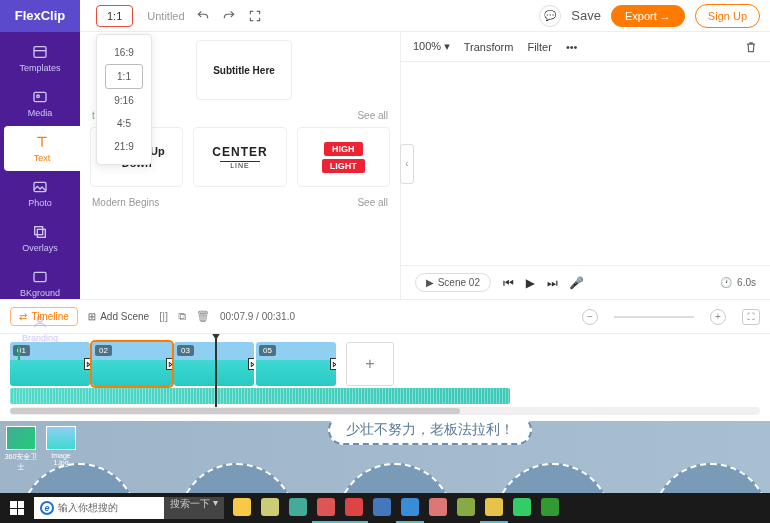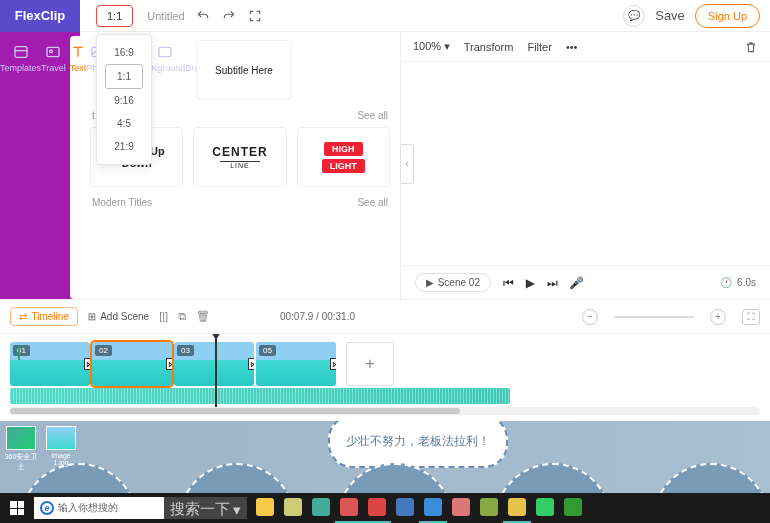--- a/index.html
+++ b/index.html
@@ -11,21 +11,21 @@
 .ratio-btn{margin-left:16px;border:1px solid #e74c3c;border-radius:4px;padding:4px 10px;font-size:11px;color:#333;background:#fff;cursor:pointer}
 .title-text{margin-left:14px;font-size:11px;color:#999}
 .tb-icons{margin-left:10px;display:flex;gap:10px}
 .tb-icon{width:16px;height:16px;color:#666;cursor:pointer;display:flex;align-items:center;justify-content:center}
 .tb-right{margin-left:auto;display:flex;align-items:center;gap:10px}
 .chat-icon{width:22px;height:22px;border:1px solid #ddd;border-radius:50%;display:flex;align-items:center;justify-content:center;font-size:10px;color:#666}
 .save-btn{font-size:13px;color:#555;background:none;border:none;cursor:pointer}
 .export-btn{background:#ff7a00;color:#fff;border:none;border-radius:14px;padding:5px 14px;font-size:11px;cursor:pointer}
 .signup-btn{border:1px solid #ff7a00;color:#ff7a00;background:#fff;border-radius:14px;padding:5px 12px;font-size:11px;cursor:pointer}
 .main{flex:1;display:flex;min-height:0}
-.sidebar{width:80px;background:#a21caf;display:flex;flex-direction:row;padding-top:4px}
+.sidebar{width:80px;background:#4c1d95;display:flex;flex-direction:column;padding-top:4px}
 .sb-item{display:flex;flex-direction:column;align-items:center;gap:3px;padding:8px 0;color:#cfc7f5;font-size:9px;cursor:pointer}
 .sb-item.active{background:#fff;color:#ff7a00;border-radius:4px 0 0 4px;margin-left:4px}
 .sb-icon{width:16px;height:16px}
 .content{flex:1;display:flex;min-height:0;position:relative}
 .left-panel{width:320px;padding:8px 10px;overflow:hidden;position:relative}
 .ratio-dropdown{position:absolute;left:96px;top:34px;width:56px;background:#fff;border:1px solid #e5e5e5;border-radius:4px;box-shadow:0 2px 10px rgba(0,0,0,.1);z-index:50;padding:6px 0}
 .ratio-opt{text-align:center;font-size:10px;color:#555;padding:6px 0;cursor:pointer}
 .ratio-opt.selected{margin:0 8px;border:1px solid #bbb;border-radius:3px}
 .cards-row{display:flex;gap:10px;margin-bottom:10px;position:relative}
 .card{width:96px;height:60px;background:#fff;border:1px solid #eee;border-radius:4px;display:flex;align-items:center;justify-content:center;font-size:11px;font-weight:700;color:#222;flex-direction:column;text-align:center}
@@ -70,34 +70,34 @@
 .clip .trans{position:absolute;right:-6px;top:50%;transform:translateY(-50%);width:12px;height:12px;background:#fff;border:1px solid #333;z-index:2;font-size:8px;display:flex;align-items:center;justify-content:center}
 .clip.active{outline:2px solid #ff7a00;outline-offset:0}
 .clip.pink{background:linear-gradient(180deg,#f0e4e8 0%,#e8d8d8 100%)}
 .clip.img .palm{position:absolute;left:8px;top:4px;width:2px;height:14px;background:#2a6}
 .add-clip{width:48px;height:44px;border:1px solid #ddd;border-radius:3px;display:flex;align-items:center;justify-content:center;font-size:16px;color:#888;cursor:pointer;margin-left:8px}
 .audio-track{height:16px;background:linear-gradient(90deg,#4fd9c8,#3cc9b8);margin-top:2px;border-radius:2px;width:500px;position:relative;overflow:hidden}
 .audio-track:before{content:"";position:absolute;inset:0;background:repeating-linear-gradient(90deg,rgba(255,255,255,.35) 0 1px,transparent 1px 3px)}
 .scrollbar{height:8px;background:#f0f0f0;margin-top:3px;border-radius:4px;position:relative}
 .scrollbar:before{content:"";position:absolute;left:0;width:60%;top:1px;bottom:1px;background:#ccc;border-radius:3px}
 .desktop-bg{position:absolute;top:421px;left:0;right:0;height:72px;background:linear-gradient(90deg,#9eb5c9 0%,#a8bfd2 100%);overflow:hidden}
-.banner{position:absolute;left:328px;top:-6px;background:#fff;border:2px dashed #6a8db5;border-radius:24px;padding:16px 16px;font-size:12px;color:#5a7a9a;font-family:"Microsoft YaHei",sans-serif}
+.banner{position:absolute;left:328px;top:-6px;background:#fff;border:2px dashed #6a8db5;border-radius:24px;padding:4px 16px;font-size:14px;color:#5a7a9a;font-family:"Microsoft YaHei",sans-serif}
 .circles{position:absolute;bottom:-30px;left:0;right:0;display:flex;gap:40px;padding-left:20px}
 .circle{width:120px;height:60px;border:2px dashed #fff;border-radius:60px 60px 0 0;border-bottom:none;background:#7a9bb8}
 .desktop-icons{position:absolute;left:4px;top:426px;display:flex;gap:6px}
 .dicon{width:34px;text-align:center;font-size:7px;color:#fff}
 .dicon .thumb{width:30px;height:24px;background:linear-gradient(180deg,#8fcff2,#3fd9d2);border:1px solid #fff;margin:0 auto 2px}
 .dicon.shield .thumb{background:linear-gradient(135deg,#4a9,#2c7)}
 .taskbar{position:absolute;bottom:0;left:0;right:0;height:30px;background:#1a1a1a;display:flex;align-items:center}
 .start{width:34px;height:30px;display:flex;align-items:center;justify-content:center}
 .win{width:14px;height:14px;display:grid;grid-template-columns:1fr 1fr;grid-template-rows:1fr 1fr;gap:1px}
 .win span{background:#fff}
 .search-box{width:130px;height:22px;background:#fff;display:flex;align-items:center;padding:0 6px;gap:4px;font-size:10px;color:#666}
 .search-box .e{width:14px;height:14px;border:2px solid #1e6fd6;border-radius:50%;display:flex;align-items:center;justify-content:center;color:#1e6fd6;font-weight:700;font-size:9px;font-style:italic}
-.search-dd{background:#444;color:#ccc;font-size:15px;padding:0 6px;height:22px;display:flex;align-items:flex-end;gap:3px}
+.search-dd{background:#444;color:#ccc;font-size:10px;padding:0 6px;height:22px;display:flex;align-items:flex-start;gap:3px}
 .tb-apps{display:flex;height:30px;margin-left:4px}
 .tb-app{width:28px;height:30px;display:flex;align-items:center;justify-content:center;border-bottom:2px solid transparent}
 .tb-app.active{border-bottom-color:#5bb}
 .appicon{width:18px;height:18px;border-radius:3px}
 .tray{margin-left:auto;display:flex;align-items:center;gap:6px;padding-right:6px;color:#ccc;font-size:9px}
 svg{display:block}
 </style>
 </head>
 <body>
 
@@ -124,20 +124,21 @@
         </span>
       <span class="tb-icon">
           <svg width="14" height="14" viewBox="0 0 24 24" fill="none" stroke="currentColor" stroke-width="2">
             <path d="M4 9V4h5M20 9V4h-5M4 15v5h5M20 15v5h-5"></path>
           </svg>
         </span>
     </div>
     <div class="tb-right">
       <span class="chat-icon">💬</span>
       <button class="save-btn">Save</button>
+      <button class="export-btn">Export →</button>
       <button class="signup-btn">Sign Up</button>
     </div>
   </div>
 
   <div class="ratio-dropdown">
     <div class="ratio-opt">16:9</div>
     <div class="ratio-opt selected">1:1</div>
     <div class="ratio-opt">9:16</div>
     <div class="ratio-opt">4:5</div>
     <div class="ratio-opt">21:9</div>
@@ -150,21 +151,21 @@
             <rect x="3" y="4" width="18" height="16" rx="2"></rect>
             <path d="M3 10h18"></path>
           </svg>
           <span>Templates</span>
         </div>
       <div class="sb-item">
           <svg class="sb-icon" viewBox="0 0 24 24" fill="none" stroke="currentColor" stroke-width="2">
             <rect x="3" y="5" width="18" height="14" rx="2"></rect>
             <circle cx="9" cy="11" r="2"></circle>
           </svg>
-          <span>Travel</span>
+          <span>Media</span>
         </div>
       <div class="sb-item active">
           <svg class="sb-icon" viewBox="0 0 24 24" fill="none" stroke="currentColor" stroke-width="2">
             <path d="M5 5h14M12 5v14"></path>
           </svg>
           <span>Text</span>
         </div>
       <div class="sb-item">
           <svg class="sb-icon" viewBox="0 0 24 24" fill="none" stroke="currentColor" stroke-width="2">
             <rect x="3" y="5" width="18" height="14" rx="2"></rect>
@@ -191,21 +192,21 @@
             <path d="M4 20c0-4 4-6 8-6s8 2 8 6"></path>
           </svg>
           <span>Branding</span>
         </div>
     </div>
 
     <div class="content">
       <div class="left-panel">
         <div class="cards-row">
           <div class="card hidden-left"></div>
-          <div class="card" style="font-weight:400;font-size:10px">
+          <div class="card" style="font-weight:700;font-size:10px">
               <span>Subtitle Here</span>
             </div>
         </div>
         <div class="section-label">
             <span>t</span>
             <span class="seeall">See all</span>
           </div>
         <div class="cards-row">
           <div class="card" style="font-weight:700">
               <span>Bottom Up</span>
@@ -215,21 +216,21 @@
               <span>CENTER</span>
               <div class="line"></div>
               <span style="font-size:7px;font-weight:400">LINE</span>
             </div>
           <div class="card high-card">
               <span class="hl">HIGH</span>
               <span class="hl">LIGHT</span>
             </div>
         </div>
         <div class="section-label">
-            <span>Modern Titles</span>
+            <span>Modern Begins</span>
             <span class="seeall">See all</span>
           </div>
       </div>
 
       <div class="preview-wrap">
         <div class="prev-tools">
           <span><span>100%</span> ▾</span>
           <span>Transform</span>
           <span>Filter</span>
           <span>•••</span>
@@ -255,21 +256,21 @@
   </div>
 
   <div class="timeline-bar">
     <span class="tl-btn">⇄ <span>Timeline</span></span>
     <span class="addscene">⊞ <span>Add Scene</span></span>
     <div class="tl-icons">
       <span>[|]</span>
       <span>⧉</span>
       <span>🗑</span>
     </div>
-    <span class="tl-time" style="margin-left:60px">00:07.9 / 00:31.0</span>
+    <span class="tl-time" style="">00:07.9 / 00:31.0</span>
     <div class="tl-zoom">
       <span>−</span>
       <span class="line"></span>
       <span>+</span>
       <span class="fit">⛶</span>
     </div>
   </div>
 
   <div class="clips-area">
     <div class="playhead"></div>

